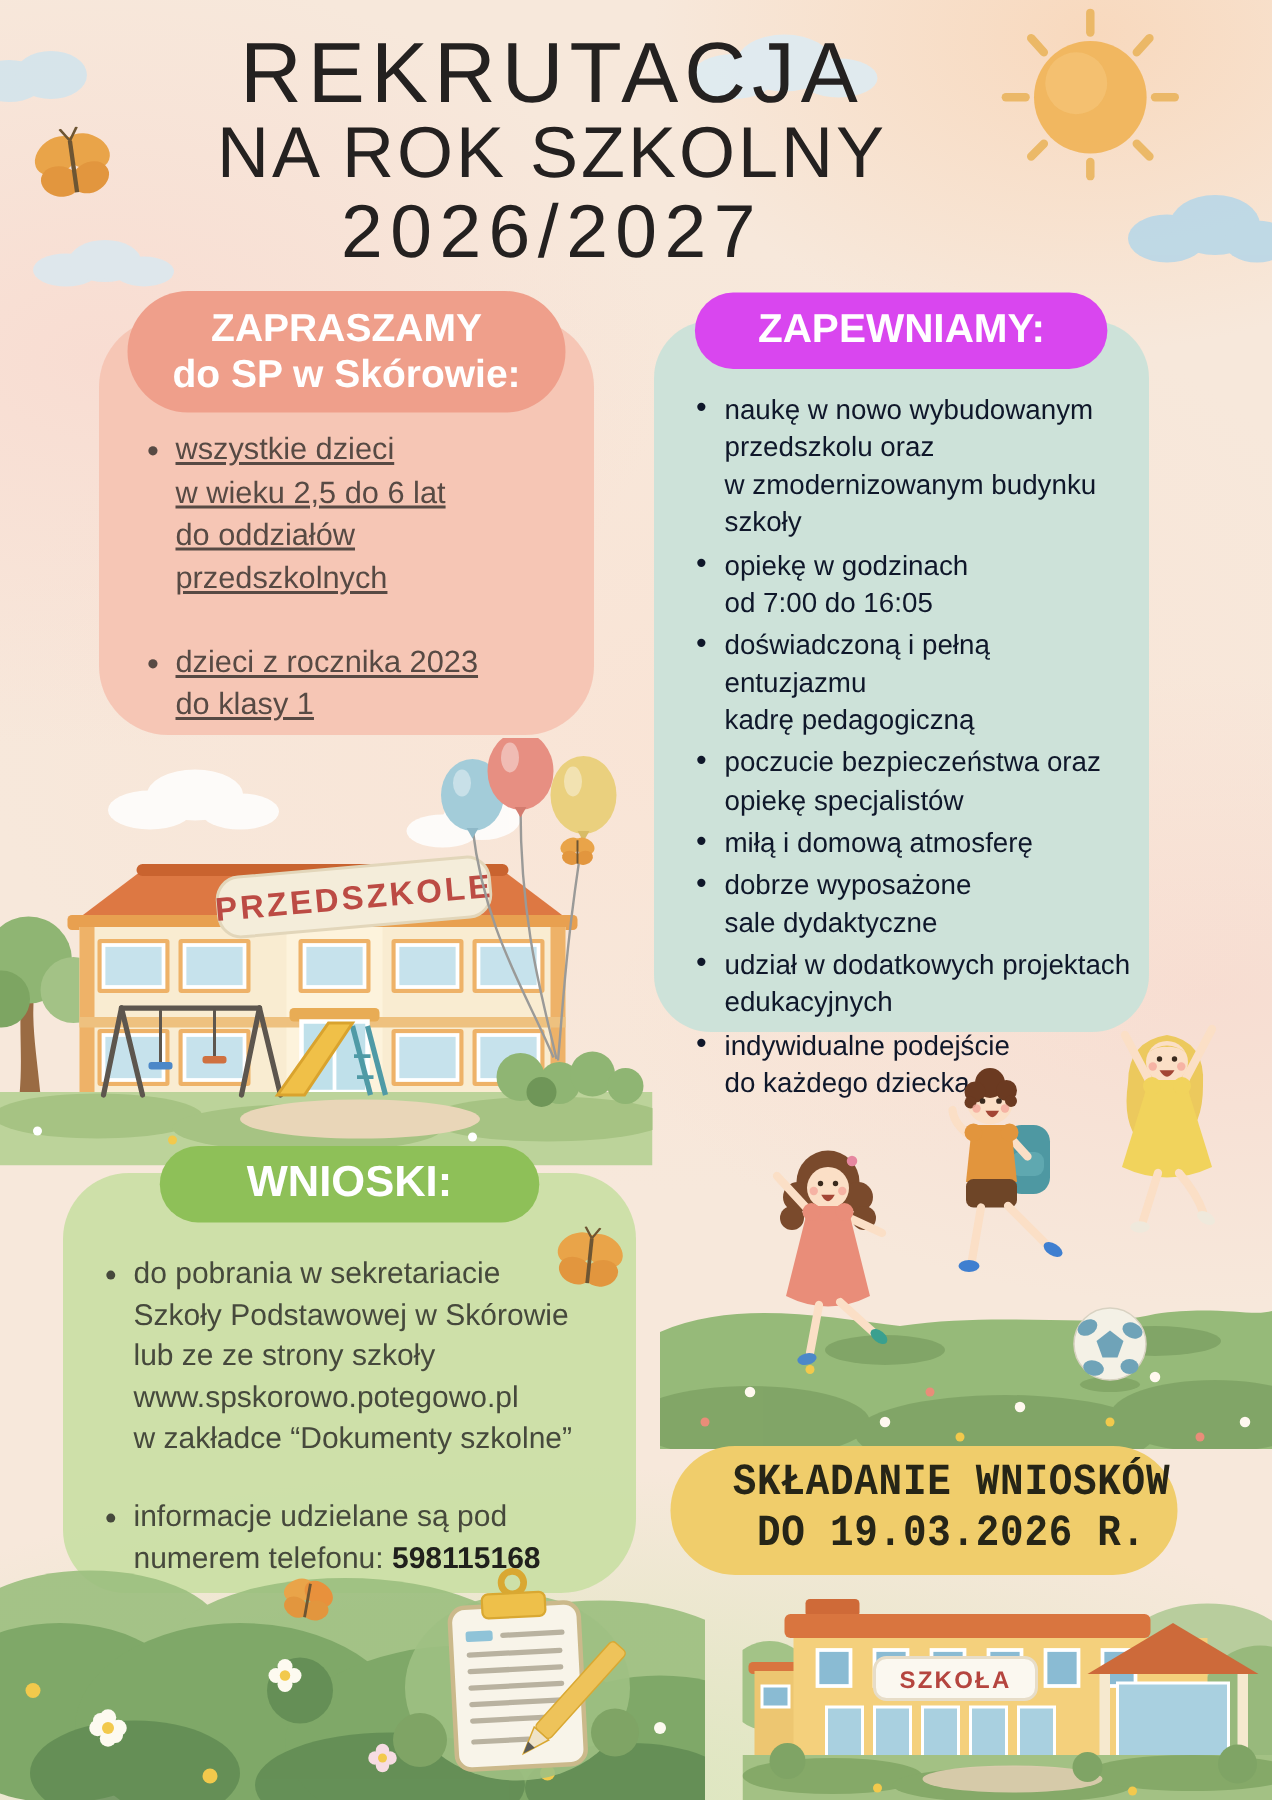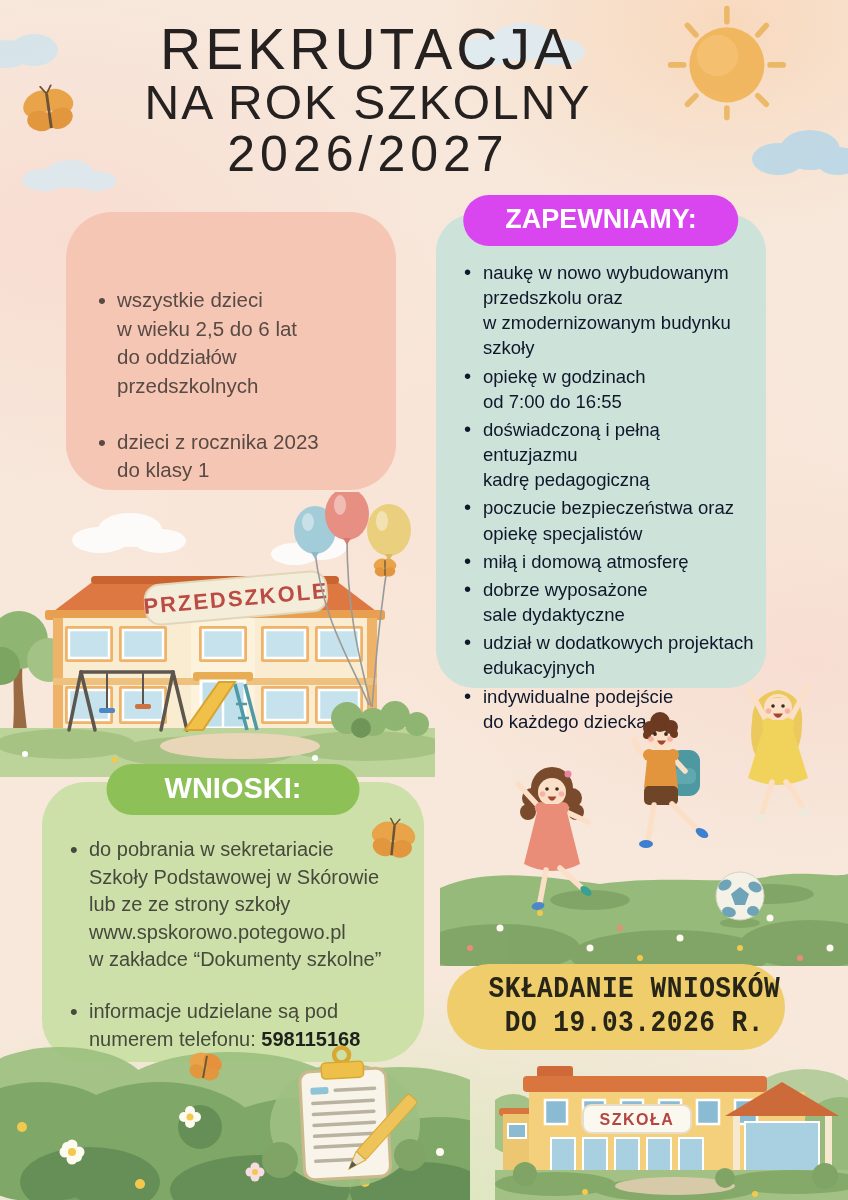--- a/index.html
+++ b/index.html
@@ -30,21 +30,21 @@
   .pre   { white-space:pre-line; }
   ul { list-style:none; margin:0; padding:0; }
   li { position:relative; padding-left:21px; }
   li::before { content:"•"; position:absolute; left:2px; top:-1px; font-size:1.1em; }
 
   .panel-pink { left:66px; top:212px; width:330px; height:278px;
                 background:rgba(245,196,179,.95); border-radius:46px; }
   .panel-pink .pill { top:-18px; width:292px; padding:9px 0 11px;
                 background:#ef9f8b; font-size:26px; line-height:1.18; }
   .panel-pink .content { padding:74px 14px 0 30px; font-size:20.5px; line-height:1.4; color:#574a44; }
-  .panel-pink li { margin-bottom:27px; }
+  .panel-pink li { margin-bottom:27px;text-decoration:underline; }
 
   .panel-mint { left:436px; top:214px; width:330px; height:474px;
                 background:rgba(203,226,216,.96); border-radius:38px; }
   .panel-mint .pill { top:-19px; padding:9px 42px 11px; background:#d946ef; font-size:27px; }
   .panel-mint .content { padding:46px 10px 0 26px; font-size:18.5px; line-height:1.36; color:#0f172a; }
   .panel-mint li { margin-bottom:3px; }
 
   .panel-green { left:42px; top:782px; width:382px; height:280px;
                  background:rgba(201,223,163,.9); border-radius:44px 44px 50px 42px; }
   .panel-green .pill { top:-18px; padding:8px 58px 10px; background:#8ec058; font-size:29px; }
@@ -238,38 +238,42 @@
         <polygon points="390,62 398,62 394,69" fill="#d8bc66"></polygon>
       <g fill="#ffffff" opacity=".4">
           <ellipse cx="313" cy="30" rx="6" ry="9"></ellipse>
           <ellipse cx="345" cy="13" rx="6" ry="10"></ellipse>
           <ellipse cx="387" cy="29" rx="6" ry="10"></ellipse>
         </g>
     </g>
   </svg>
 
   <div class="panel panel-pink">
+    <div class="pill">
+      <div>ZAPRASZAMY</div>
+      <div>do SP w Skórowie:</div>
+    </div>
     <ul class="content">
       <li><span class="pre">wszystkie dzieci
 w wieku 2,5 do 6 lat
 do oddziałów przedszkolnych</span></li>
       <li><span class="pre">dzieci z rocznika 2023
 do klasy 1</span></li>
     </ul>
   </div>
 
   <div class="panel panel-mint">
     <div class="pill">ZAPEWNIAMY:</div>
     <ul class="content">
       <li><span class="pre">naukę w nowo wybudowanym
 przedszkolu oraz
 w zmodernizowanym budynku
 szkoły</span></li>
       <li><span class="pre">opiekę w godzinach
-od 7:00 do 16:55</span></li>
+od 7:00 do 16:05</span></li>
       <li><span class="pre">doświadczoną i pełną entuzjazmu
 kadrę pedagogiczną</span></li>
       <li><span class="pre">poczucie bezpieczeństwa oraz
 opiekę specjalistów</span></li>
       <li><span class="pre">miłą i domową atmosferę</span></li>
       <li><span class="pre">dobrze wyposażone
 sale dydaktyczne</span></li>
       <li><span class="pre">udział w dodatkowych projektach
 edukacyjnych</span></li>
       <li><span class="pre">indywidualne podejście

